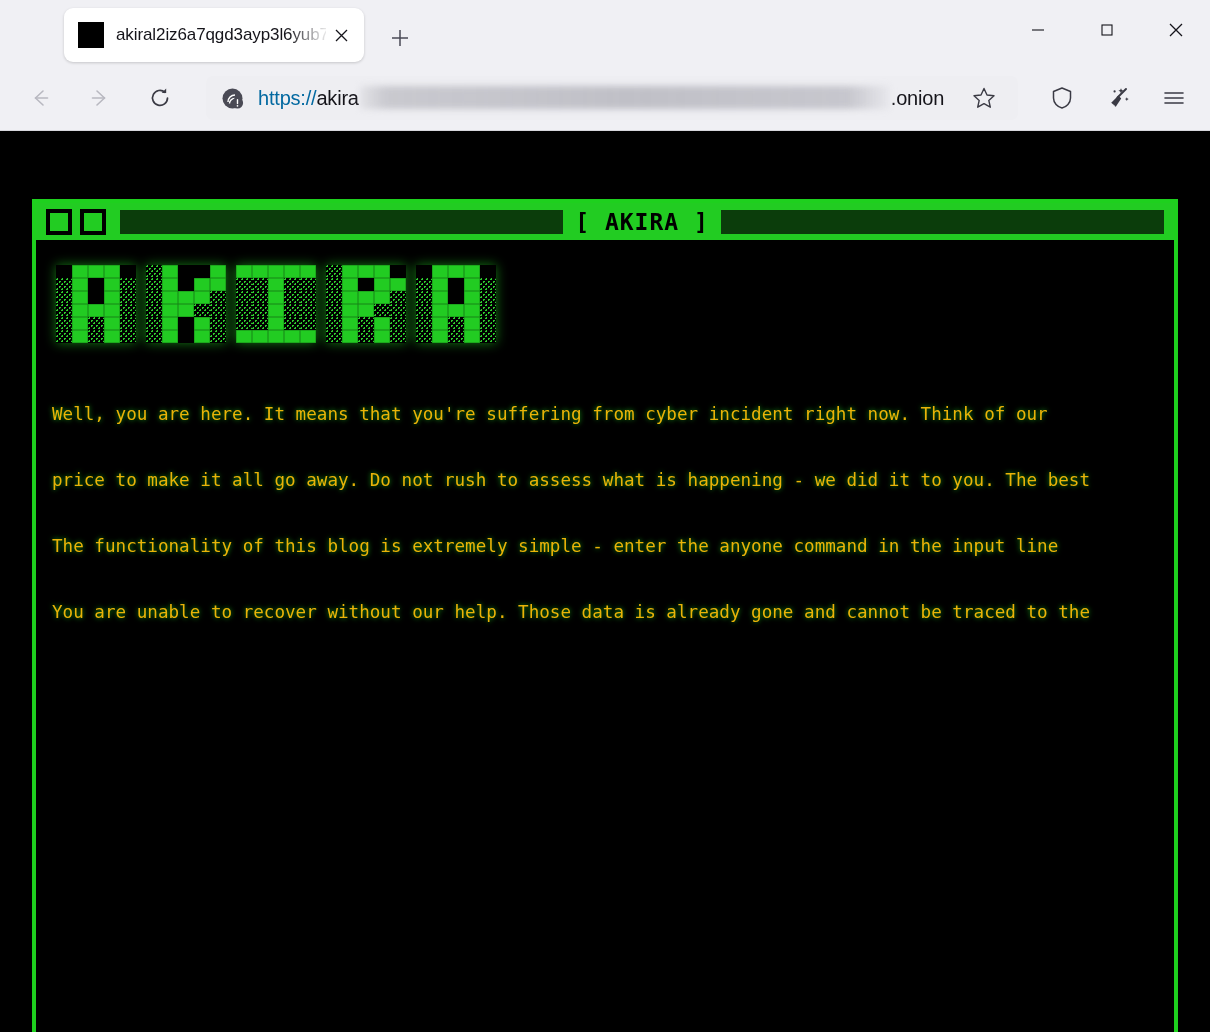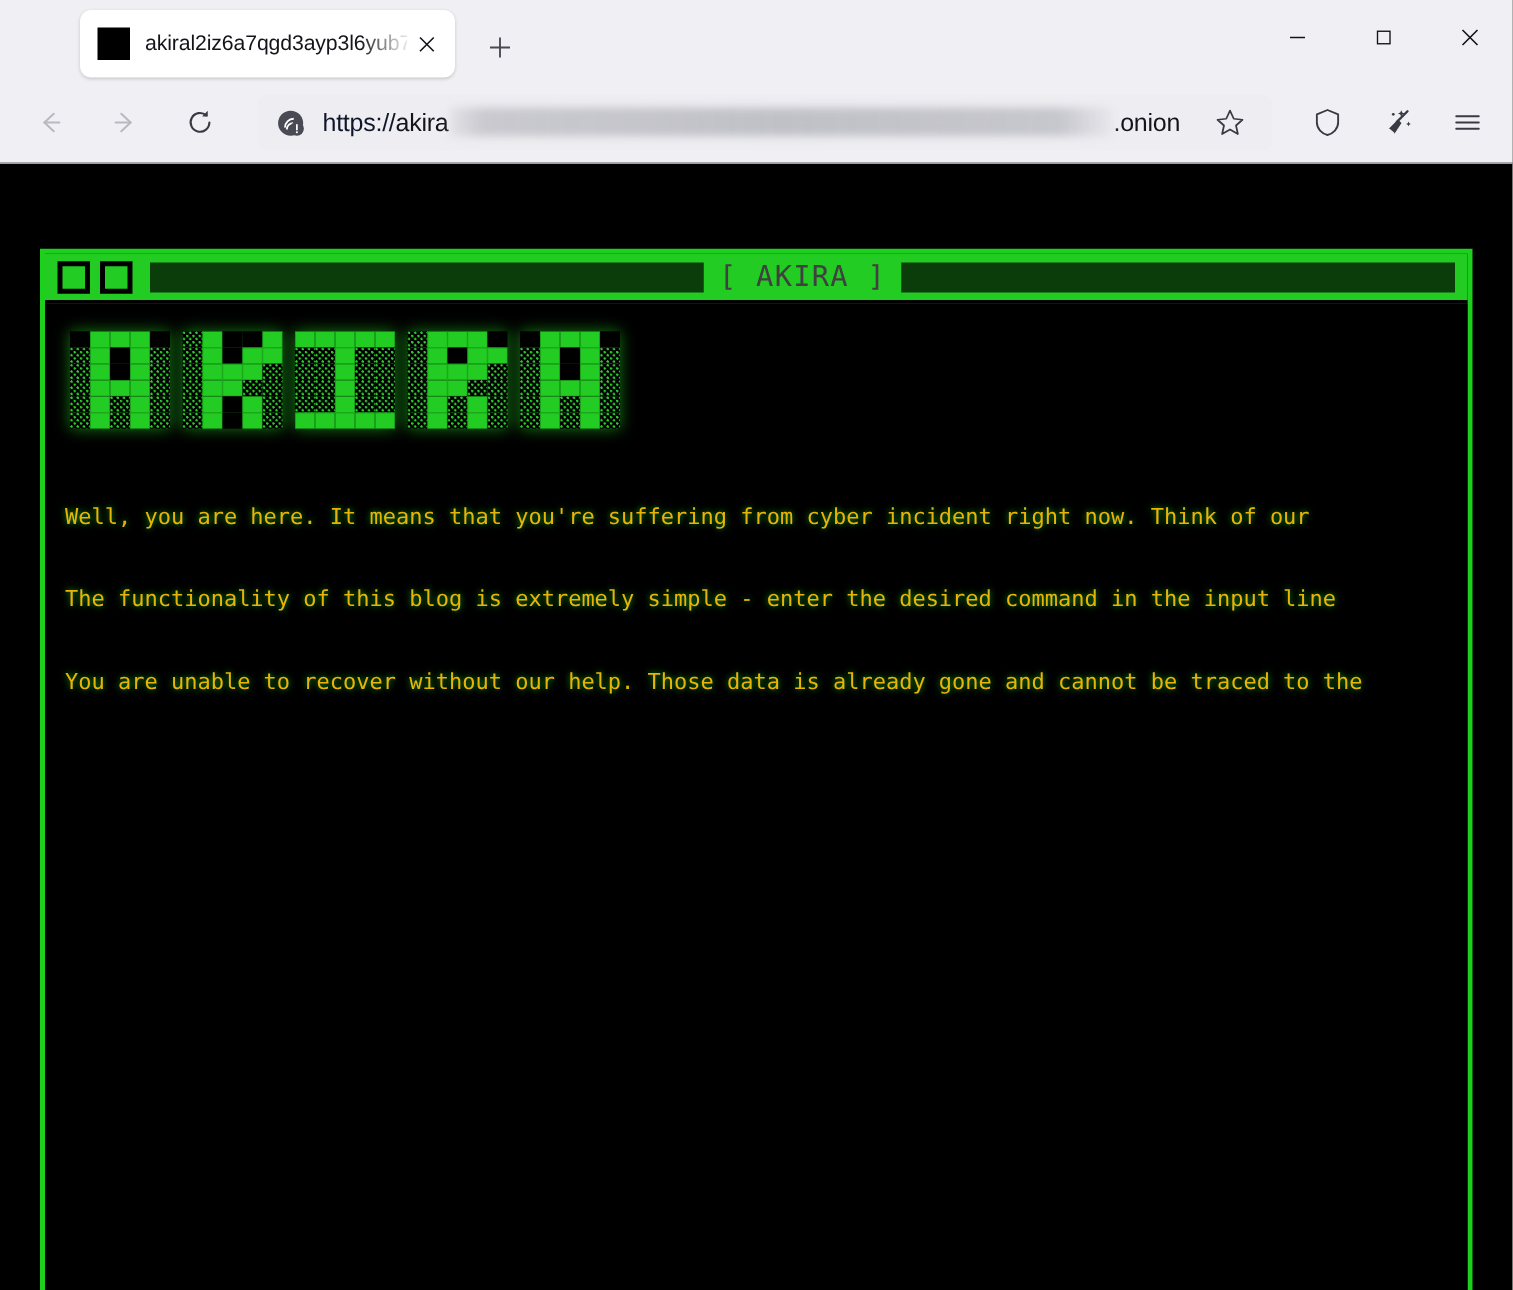--- a/index.html
+++ b/index.html
@@ -156,21 +156,21 @@
     justify-content: center;
   }
 
   .url-text {
     font-size: 20px;
     color: #15141a;
     white-space: nowrap;
     flex: 0 0 auto;
     letter-spacing: -0.2px;
   }
-  .url-scheme { color: #0f172a; }
+  .url-scheme { color: #0369a1; }
   .url-redacted {
     display: inline-block;
     width: 530px;
     height: 23px;
     vertical-align: -4px;
     margin: 0 1px;
     background: linear-gradient(to right,
         rgba(205,205,210,0.35) 0%,
         rgba(198,198,204,0.92) 5%,
         rgba(192,192,199,1) 50%,
@@ -247,22 +247,22 @@
     background: #0b3d0b;
     flex: 1 1 auto;
     min-width: 10px;
   }
   .tb-fill.left { margin-left: 6px; margin-right: 12px; }
   .tb-fill.right { margin-left: 12px; margin-right: 2px; }
 
   .tb-title {
     font-family: "DejaVu Sans Mono", "Liberation Mono", monospace;
     font-size: 23px;
-    font-weight: 400;
-    color: #404040;
+    font-weight: 700;
+    color: #000000;
     letter-spacing: 1px;
     white-space: nowrap;
     flex: 0 0 auto;
   }
 
   .term-body {
     flex: 1 1 auto;
     background: #000000;
     padding: 16px 22px 10px 16px;
     box-sizing: border-box;
@@ -588,20 +588,21 @@
             <span class="cell dot"></span>
               <span class="cell on"></span>
               <span class="cell dot"></span>
               <span class="cell on"></span>
               <span class="cell dot"></span>
           </div>
         </div>
 
         <div class="tx para">
           <div>Well, you are here. It means that you're suffering from cyber incident right now. Think of our</div>
-          <div>The functionality of this blog is extremely simple - enter the desired command in the input line</div>
+          <div>price to make it all go away. Do not rush to assess what is happening - we did it to you. The best</div>
+          <div>The functionality of this blog is extremely simple - enter the anyone command in the input line</div>
           <div>You are unable to recover without our help. Those data is already gone and cannot be traced to the</div>
         </div>
 
       </div>
     </div>
   </div>
 </div>
 
 </body></html>

